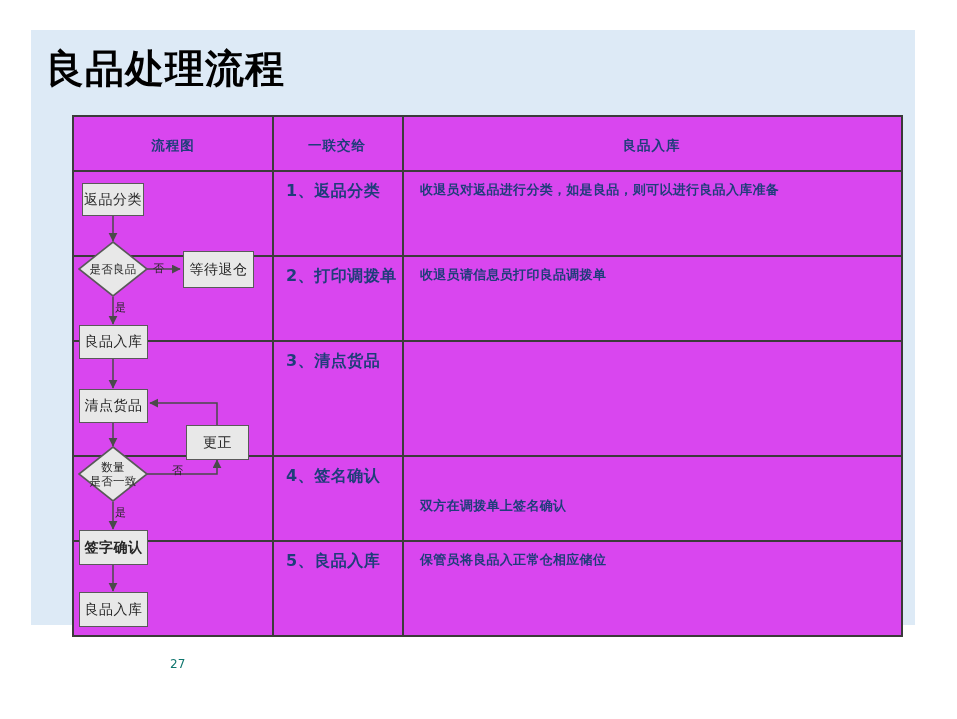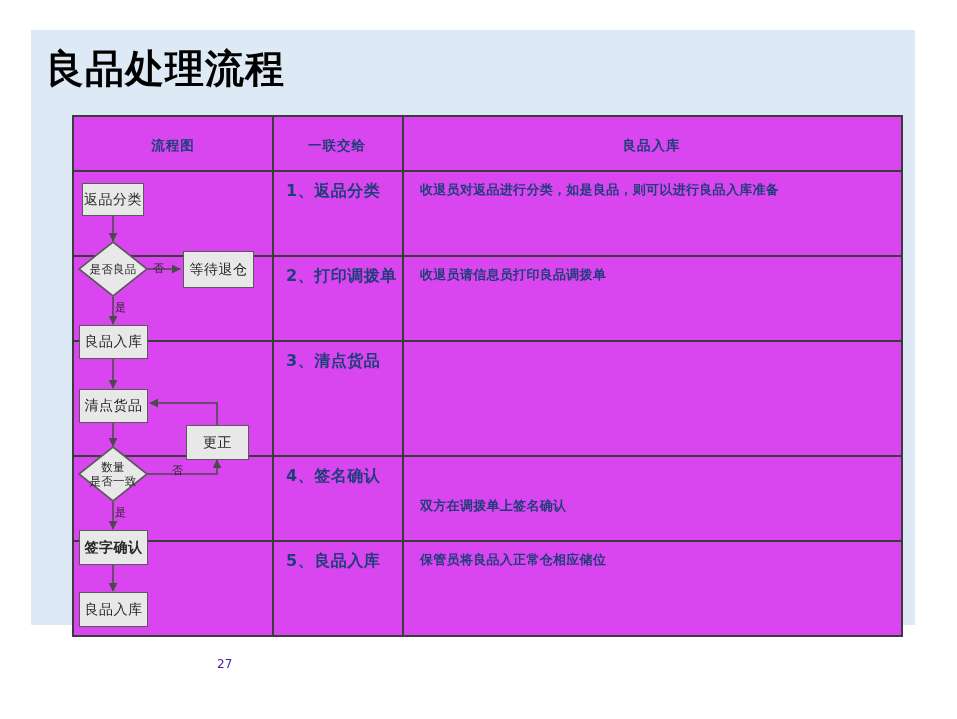--- a/index.html
+++ b/index.html
@@ -126,23 +126,22 @@
   .edge-label {
     position: absolute;
     font-size: 11px;
     color: #262626;
     font-family: "DejaVu Sans", "Liberation Sans", sans-serif;
   }
   #page-number {
     position: absolute;
     left: 170px; top: 657px;
     font-size: 12px;
-    color: #4c1d95;
-    font-family: "DejaVu Sans", "Liberation Sans", sans-serif;
-    margin-left: 47px;
+    color: #0f766e;
+    font-family: "DejaVu Sans", "Liberation Sans", sans-serif;
   }
 </style>
 </head>
 <body>
 
 <div id="slide">
 
   <div id="blue-bg"></div>
 
   <div id="page-title">良品处理流程</div>

